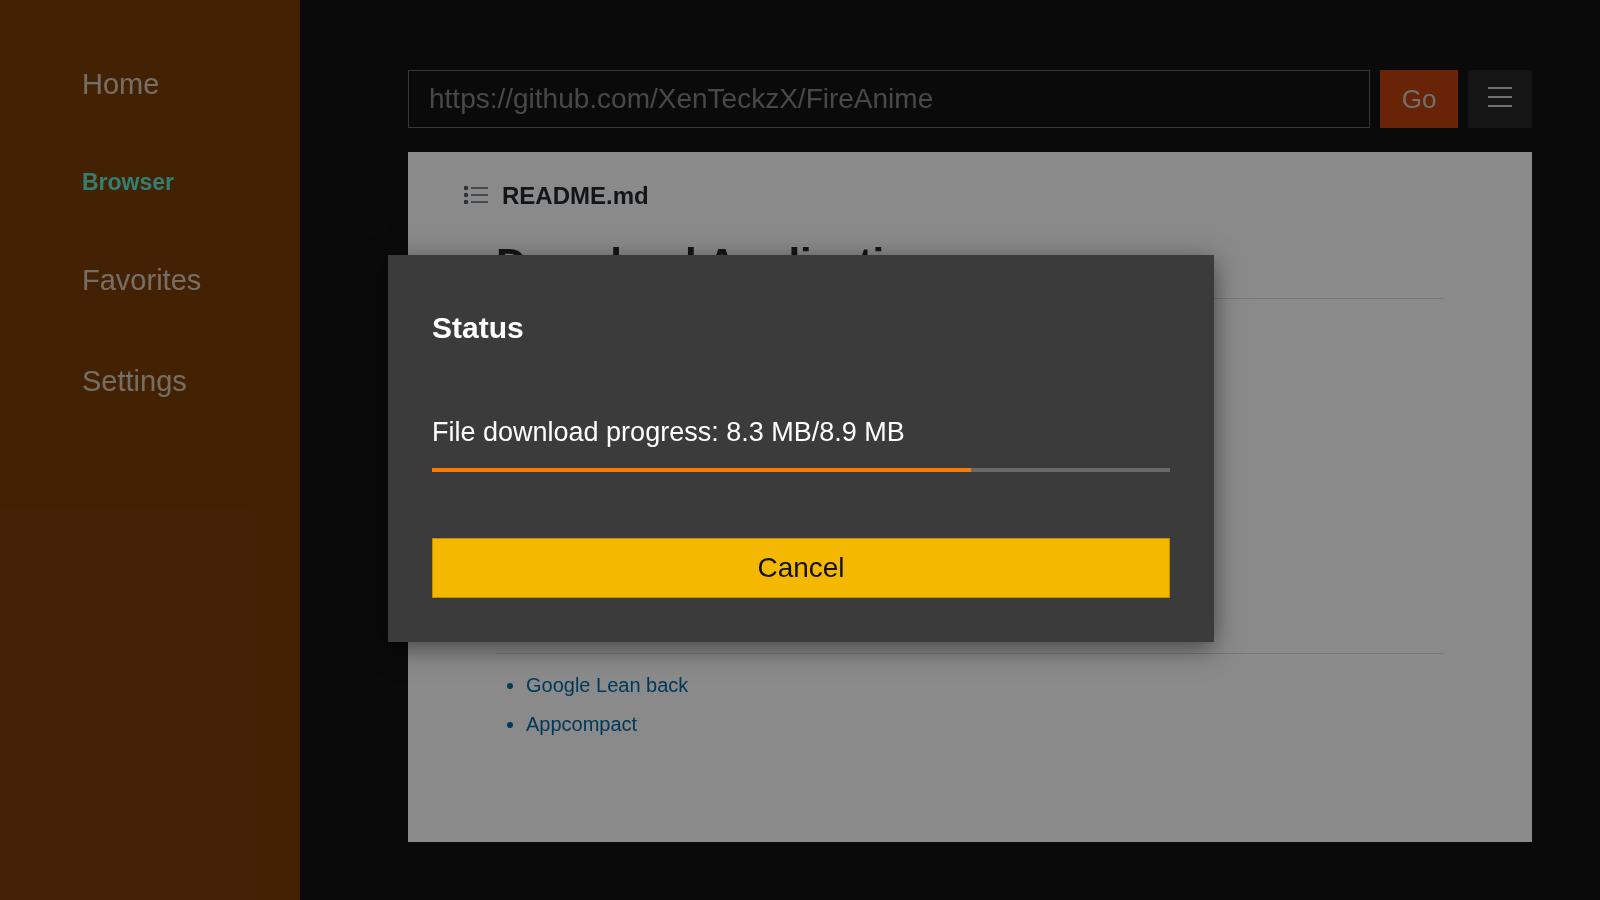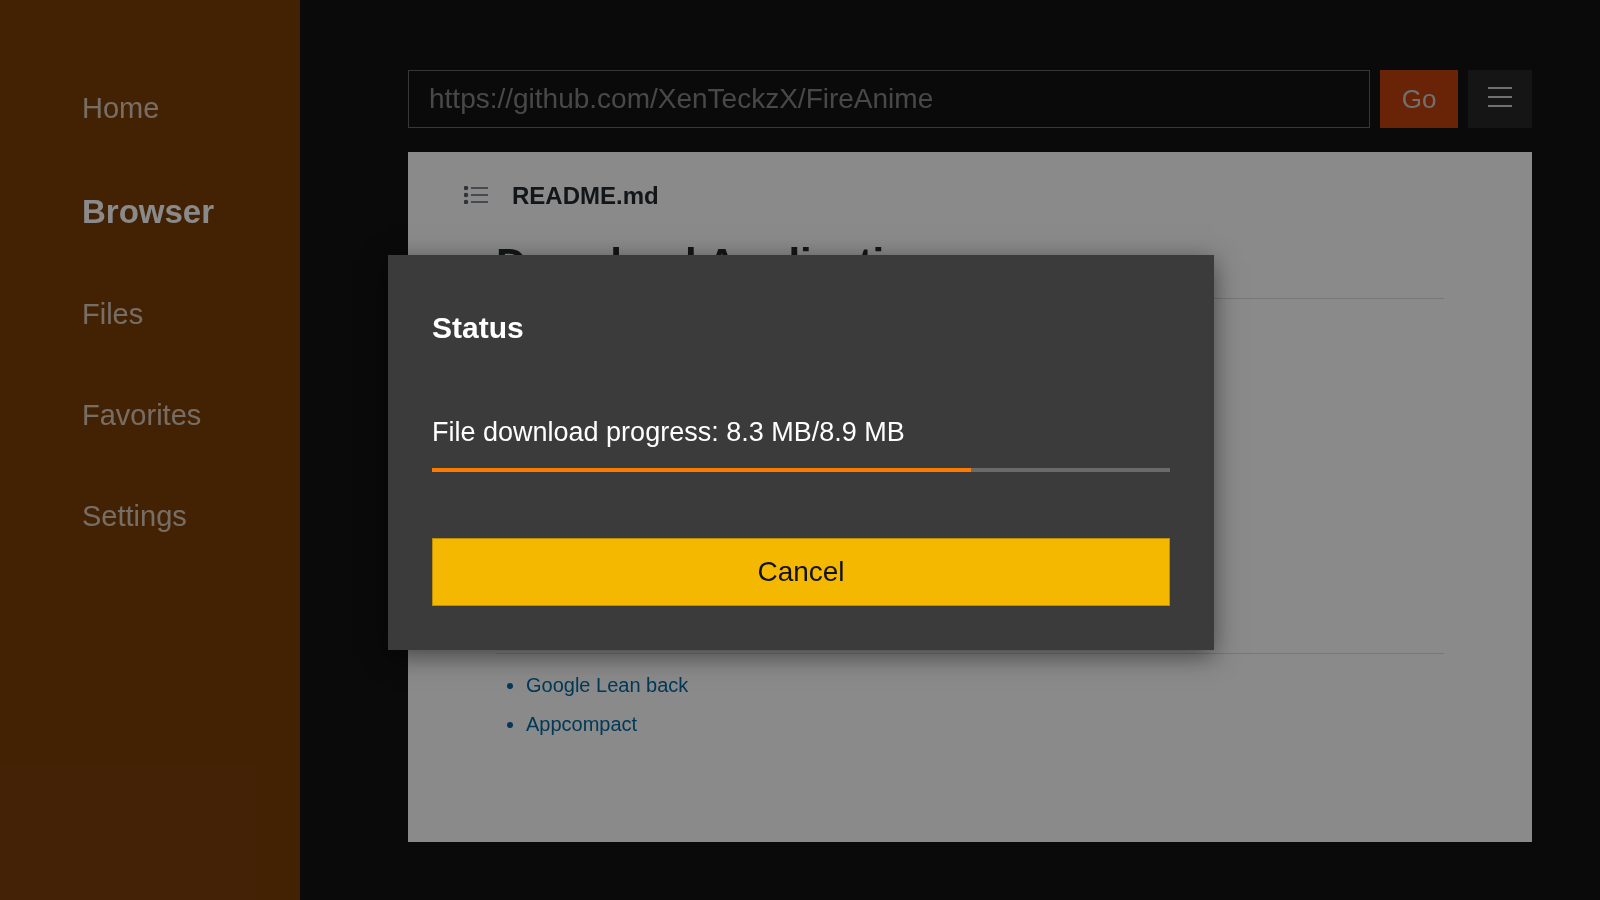--- a/index.html
+++ b/index.html
@@ -15,33 +15,33 @@
 
   
   .sidebar {
     position: absolute;
     left: 0;
     top: 0;
     width: 300px;
     height: 100%;
     background: #7d3f09;
     box-sizing: border-box;
-    padding-top: 58px;
+    padding-top: 34px;
   }
   .sidebar-item {
     padding: 36px 0 36px 82px;
     font-size: 29px;
     color: rgba(255,255,255,0.72);
     cursor: pointer;
     line-height: 1;
   }
   .sidebar-item.active {
-    color: #ffffff;
+    color: #5eead4;
     font-weight: 700;
-    font-size: 33px;
+    font-size: 23px;
   }
 
   
   .main {
     position: absolute;
     left: 300px;
     top: 0;
     right: 0;
     bottom: 0;
     background: #141414;
@@ -101,21 +101,21 @@
     height: 690px;
     position: relative;
     overflow: hidden;
   }
   .readme-wrap {
     padding: 0 28px;
   }
   .readme-header {
     display: flex;
     align-items: center;
-    gap: 24px;
+    gap: 14px;
     padding: 30px 10px 30px 28px;
     font-size: 24px;
   }
   .readme-header svg {
     width: 24px;
     height: 18px;
     stroke: #586069;
     stroke-width: 1.5;
   }
   .readme-filename {
@@ -187,44 +187,41 @@
   }
   .progress-fill {
     position: absolute;
     left: 0;
     top: 0;
     bottom: 0;
     background: #ff7a00;
   }
   .cancel-button {
     width: 100%;
-    height: 68px;
+    height: 60px;
     background: #f5b800;
     border: 1px solid #c08f00;
     box-sizing: border-box;
     display: flex;
     align-items: center;
     justify-content: center;
     font-size: 28px;
     color: #111111;
     cursor: pointer;
   }
 </style>
 </head>
 <body>
 
 <nav class="sidebar">
   <div class="sidebar-item">
     <span>Home</span>
   </div>
   <div class="sidebar-item active">
     <span>Browser</span>
-  </div>
-  <div class="sidebar-item">
-    <span>Files</span>
   </div>
   <div class="sidebar-item">
     <span>Favorites</span>
   </div>
   <div class="sidebar-item">
     <span>Settings</span>
   </div>
 </nav>
 
 <div class="main">

